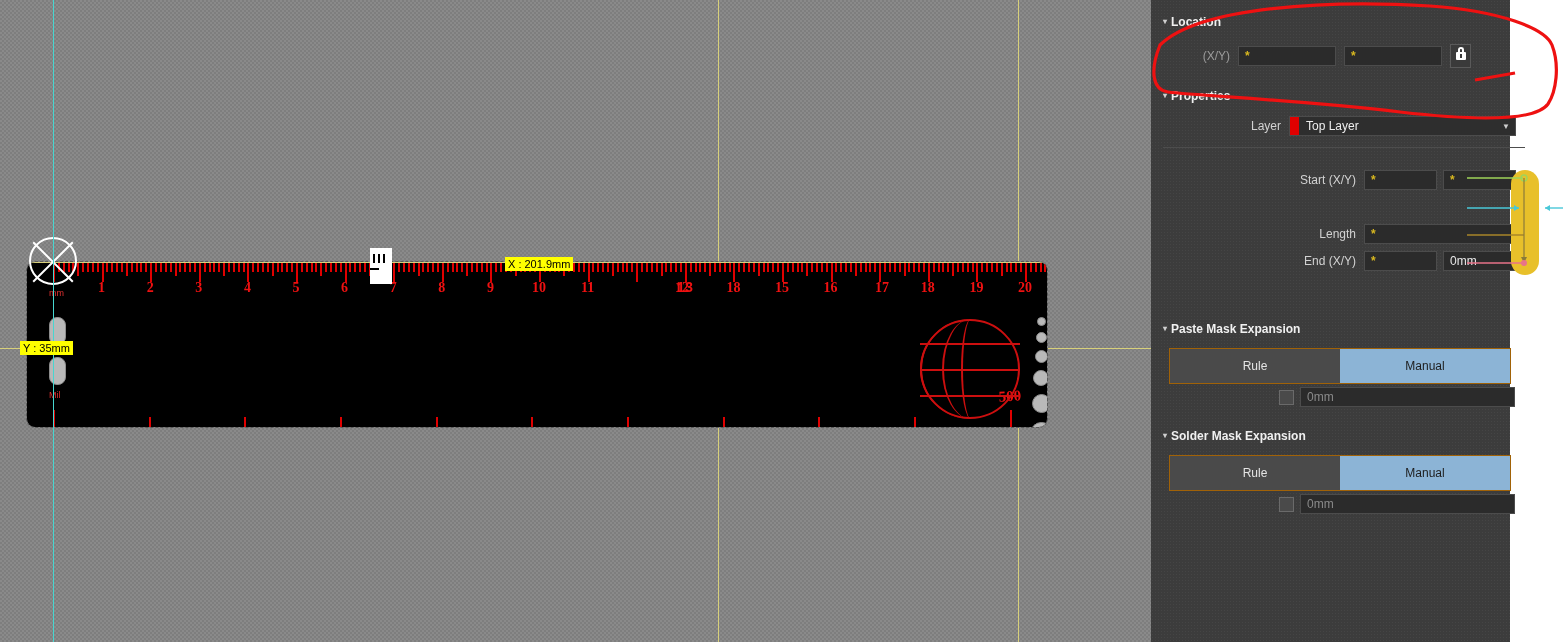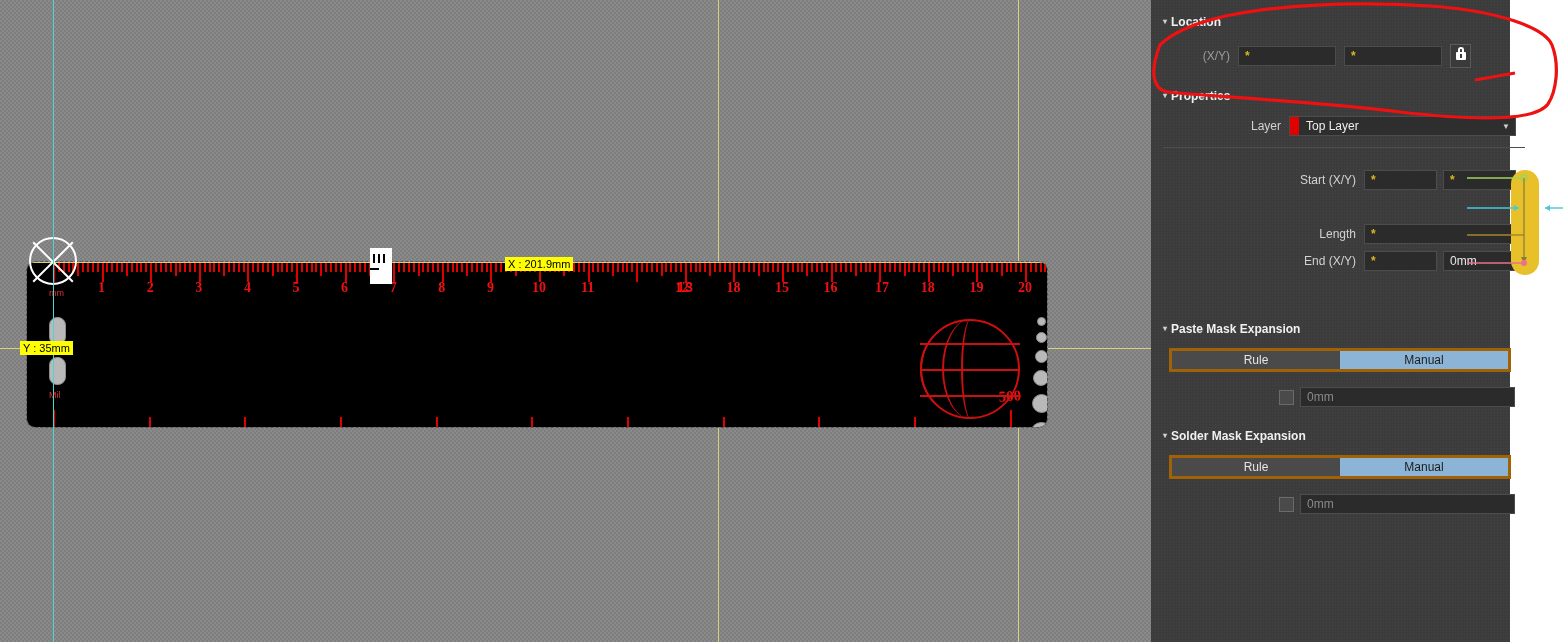--- a/index.html
+++ b/index.html
@@ -90,21 +90,21 @@
     background:#3a3a3a;}
 
   .ddl{background:#2e2e2e;border:1px solid #4c4c4c;height:20px;display:flex;align-items:center;
     color:#eee;font-size:12px;box-sizing:border-box;}
   .ddl .sw{width:9px;height:18px;background:#e00000;}
   .ddl .nm{flex:1;padding-left:7px;}
   .ddl .ar{width:18px;color:#cfcfcf;font-size:8px;text-align:center;}
 
   .hr{position:absolute;left:12px;width:362px;height:1px;background:#4d4d4d;}
 
-  .seg{position:absolute;display:flex;height:24px;border:3px solid #a16207;box-sizing:border-box;}
+  .seg{position:absolute;display:flex;height:36px;border:1px solid #a16207;box-sizing:border-box;}
   .seg .o{flex:1;display:flex;align-items:center;justify-content:center;font-size:12px;
     color:#e4e4e4;background:#4a4a4a;}
   .seg .o.on{background:#8cb4d6;color:#1d1d1d;}
 
   .chk{width:15px;height:15px;background:#4a4a4a;border:1px solid #6a6a6a;box-sizing:border-box;}
 
   
   #diag{position:absolute;left:316px;top:165px;width:96px;height:115px;}
   #track{position:absolute;left:44px;top:5px;width:28px;height:105px;background:#e8c02a;
     border-radius:14px;}

